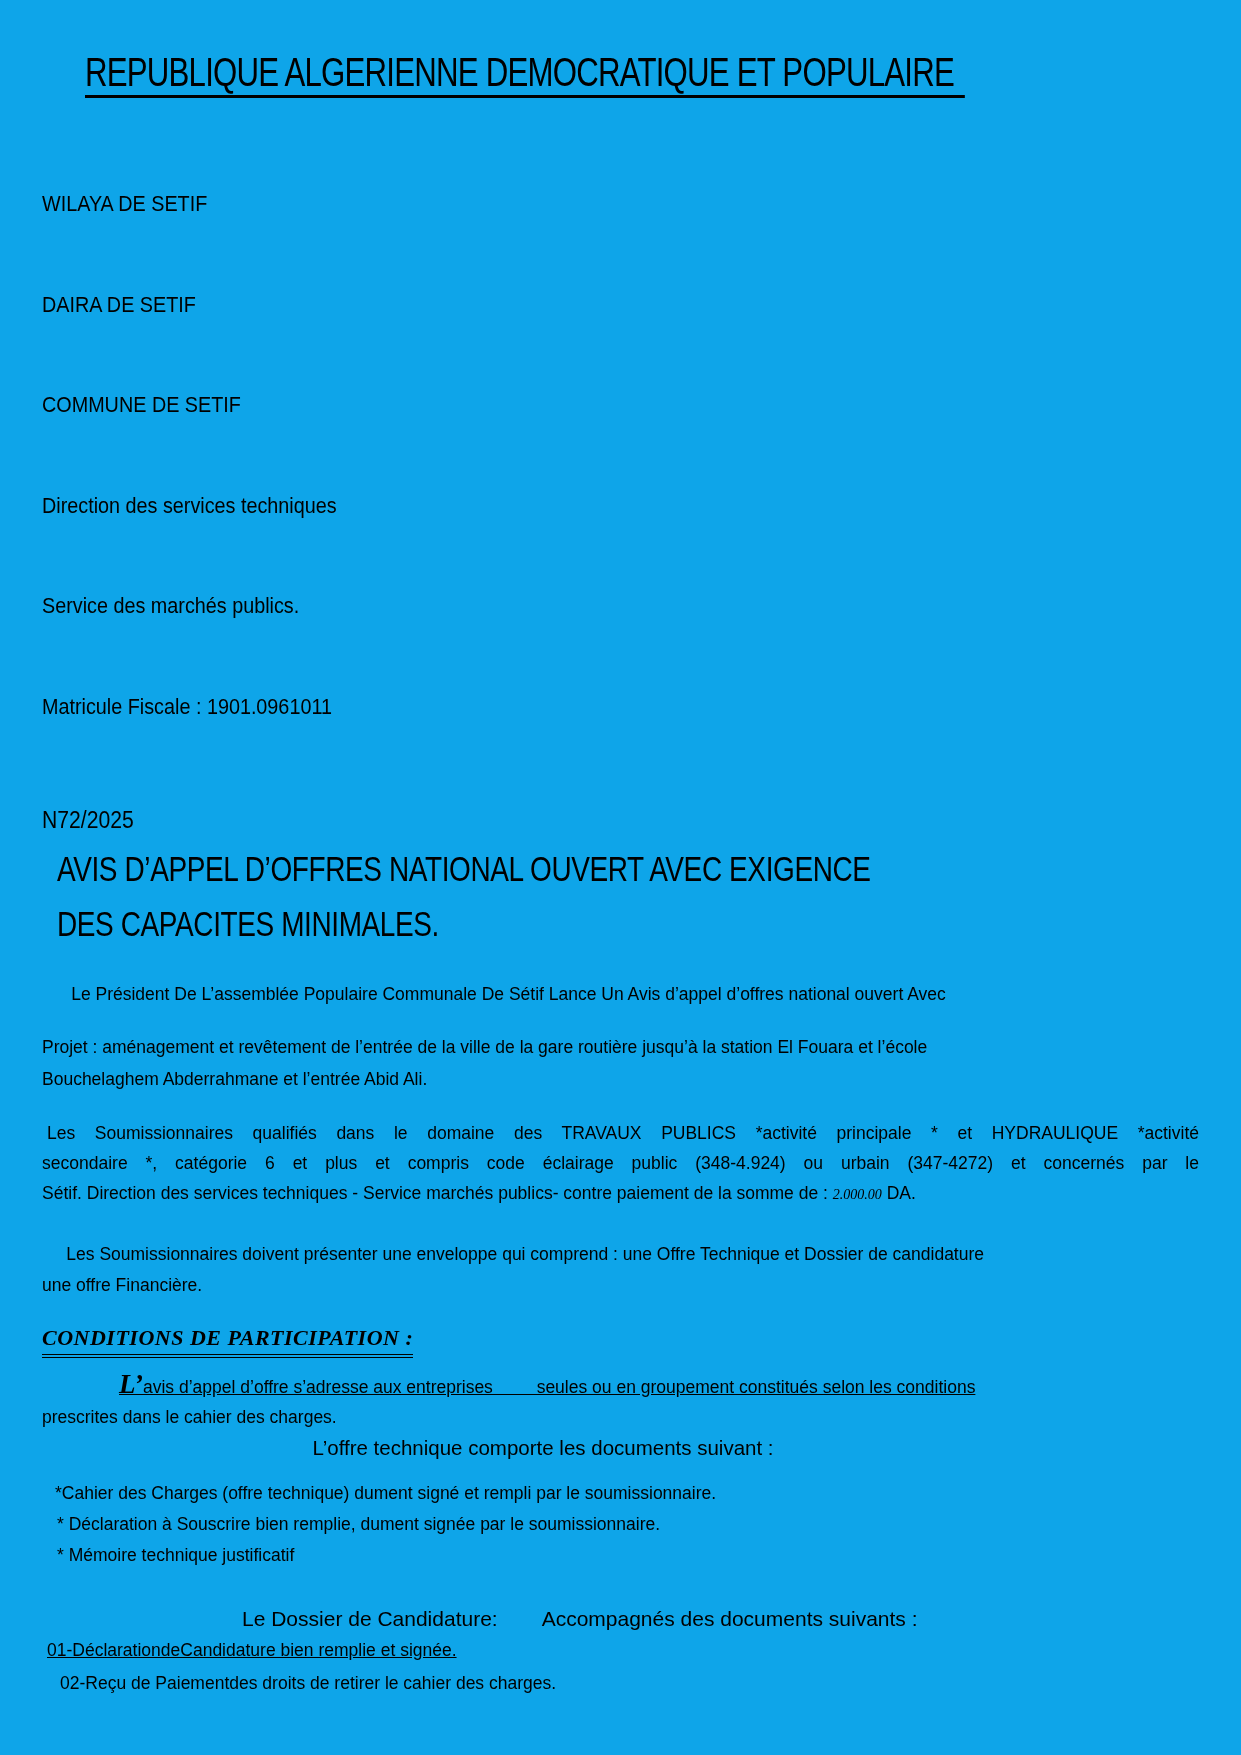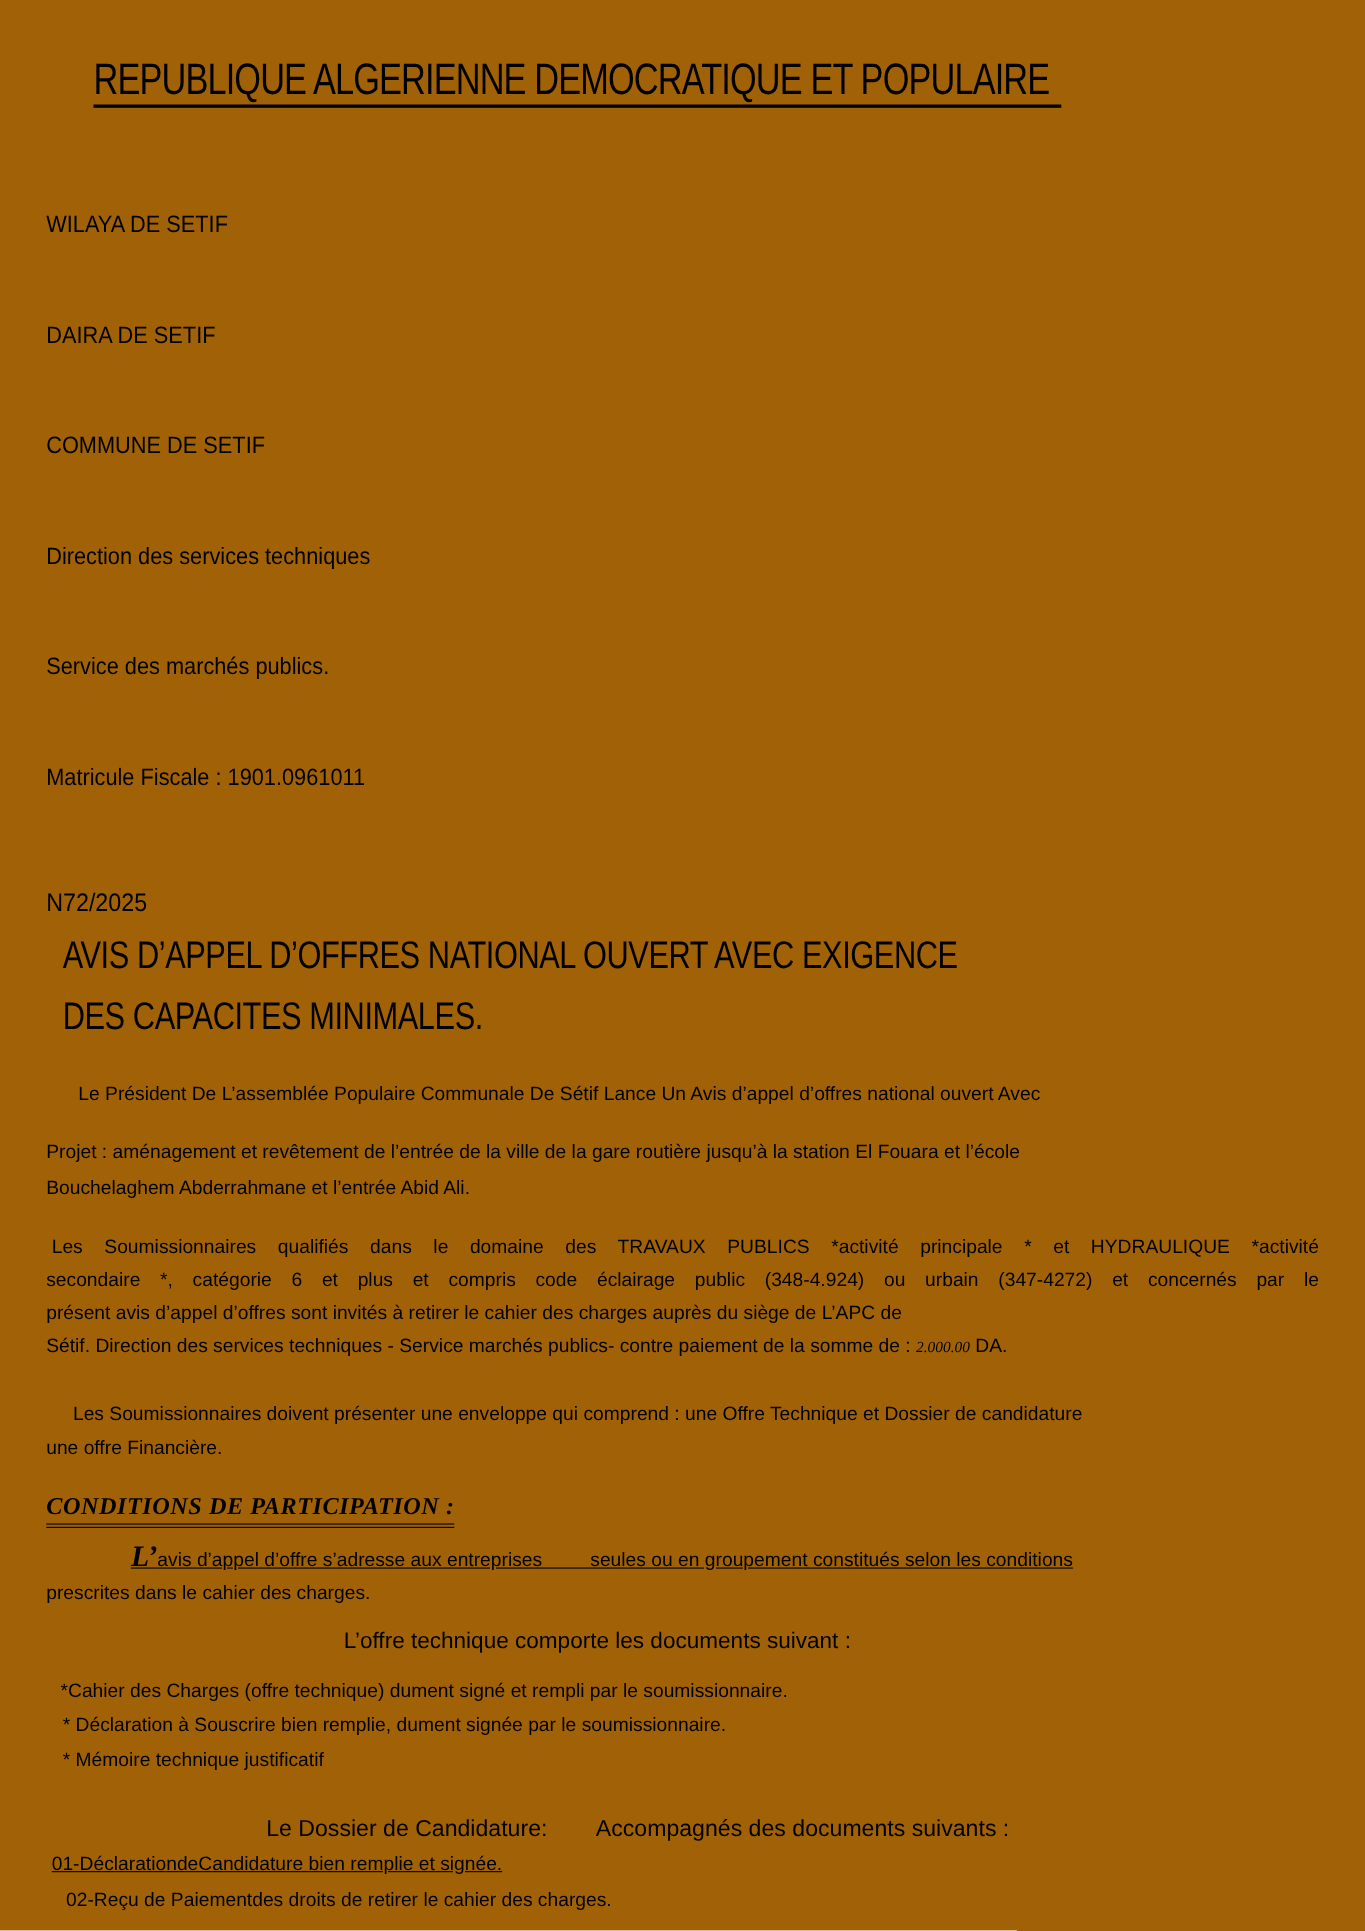--- a/index.html
+++ b/index.html
@@ -1,20 +1,20 @@
 <!DOCTYPE html>
 <html><head>
 <meta charset="utf-8">
 <style>
   html,body{margin:0;padding:0;background:#ffffff;}
   .page{
     position:relative;
     width:1241px;
     height:1755px;
-    background:#a16207;
+    background:#0ea5e9;
     color:#000;
     font-family:"Liberation Sans", sans-serif;
     font-size:17.5px;
     box-sizing:border-box;
     padding:52px 42px 0 42px;
     overflow:hidden;
   }
   
   .main-title{
     margin:0 0 0 43px;
@@ -83,21 +83,21 @@
   .cond-l1{margin-left:77px;margin-top:11px;line-height:30px;text-decoration:underline;}
   .cond-l2{line-height:30px;}
   .dropcap{
     font-family:"Liberation Serif", serif;
     font-style:italic;
     font-weight:bold;
     font-size:27px;
   }
   
   .offre-head{
-    margin-top:14px;
+    margin-top:1px;
     margin-right:155px;
     text-align:center;
     font-size:20.5px;
     line-height:30px;
   }
   .offre-items{margin-top:15px;line-height:31px;}
   
   .dossier-head{
     margin-top:33px;
     margin-left:200px;
@@ -136,21 +136,20 @@
   </div>
 
   <div class="blk projet">
     <div class="line">Projet : aménagement et revêtement de l’entrée de la ville de la gare routière jusqu’à la station El Fouara et l’école</div>
     <div class="line">Bouchelaghem Abderrahmane et l’entrée Abid Ali.</div>
   </div>
 
   <div class="blk soumission">
     <div class="l-j soum-l1">Les Soumissionnaires qualifiés dans le domaine des TRAVAUX PUBLICS *activité principale * et HYDRAULIQUE *activité</div>
     <div class="l-j">secondaire *, catégorie 6 et plus et compris code éclairage public (348-4.924) ou urbain (347-4272) et concernés par le</div>
-    <div class="line">présent avis d’appel d’offres sont invités à retirer le cahier des charges auprès du siège de L’APC de</div>
     <div class="line"><span>Sétif. Direction des services techniques - Service marchés publics- contre paiement de la somme de : </span><span class="amount">2.000.00</span><span> DA.</span></div>
   </div>
 
   <div class="blk enveloppe">
     <div class="line">     Les Soumissionnaires doivent présenter une enveloppe qui comprend : une Offre Technique et Dossier de candidature</div>
     <div class="line">une offre Financière.</div>
   </div>
 
   <div class="cond-head-row">
     <span class="cond-head">CONDITIONS DE PARTICIPATION :</span>

